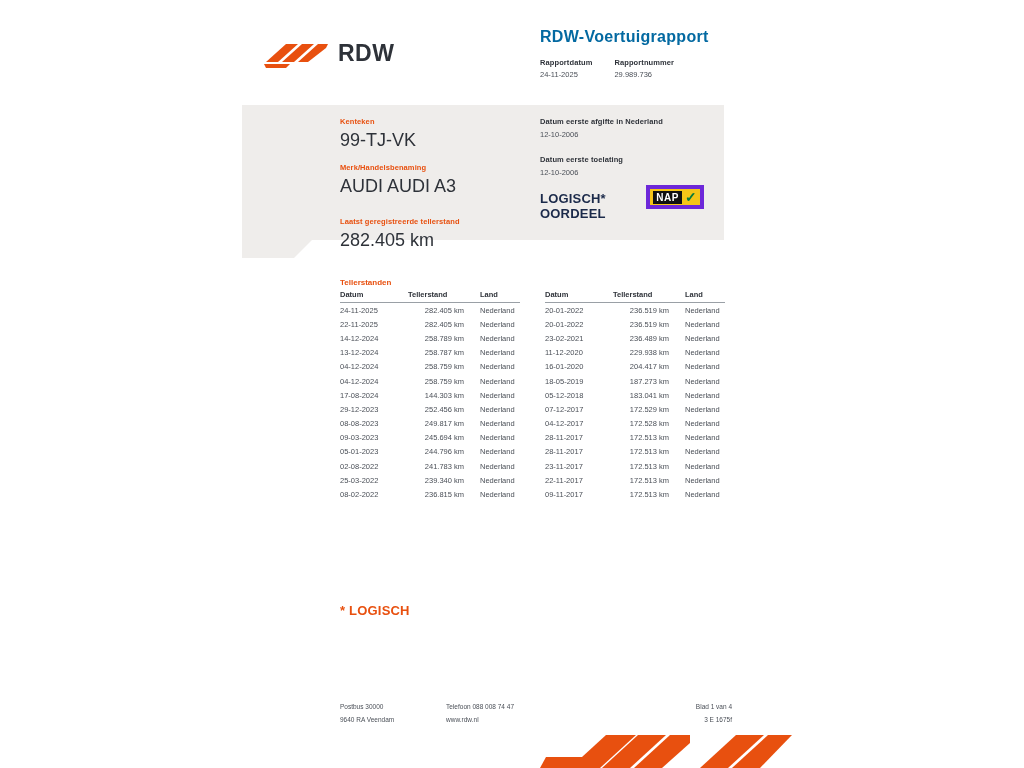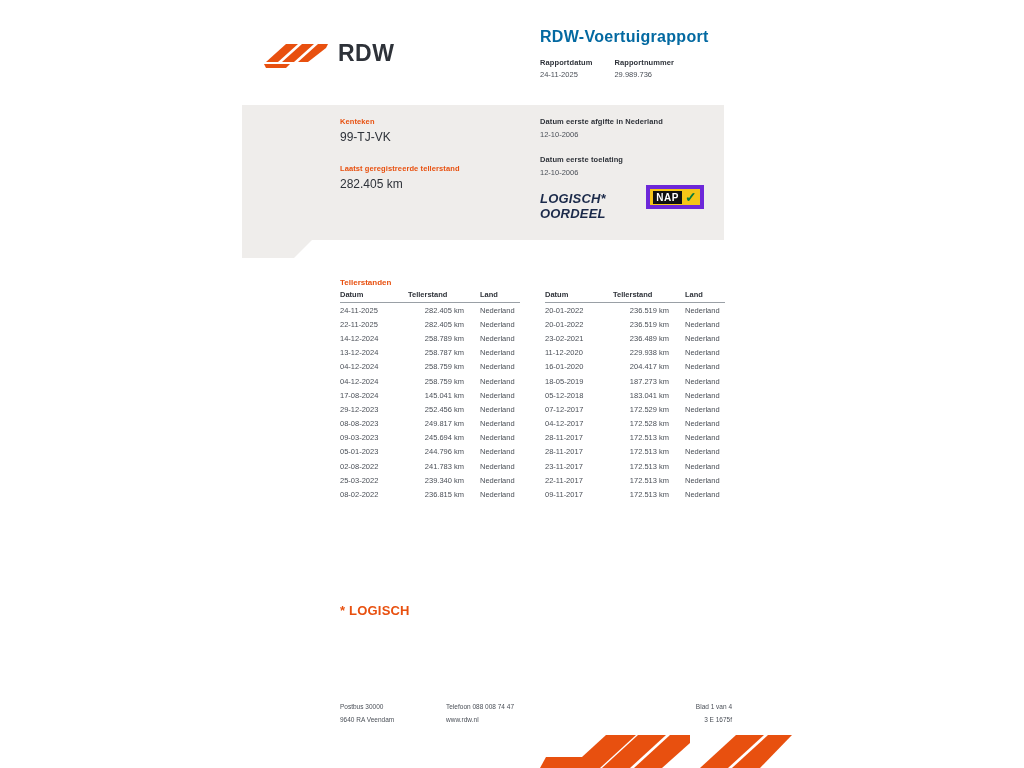--- a/index.html
+++ b/index.html
@@ -98,39 +98,38 @@
     color: #e8500f;
     letter-spacing: 0.1px;
   }
   .fld-label-dark {
     font-size: 7.5px;
     font-weight: bold;
     color: #2e3239;
     letter-spacing: 0.1px;
   }
   .fld-big {
-    font-size: 12px;
+    font-size: 18px;
     color: #2e3239;
     margin-top: 4px;
   }
   .fld-small {
     font-size: 7.5px;
     color: #4a4f57;
     margin-top: 4px;
   }
   .col-left  { position: absolute; left: 98px; top: 12px; width: 190px; }
   .col-right { position: absolute; left: 298px; top: 12px; width: 180px; }
 
   .blk { margin-bottom: 12px; }
 
   .oordeel {
     position: absolute;
     left: 298px;
     top: 86px;
-    font-style: italic;
   }
   .oordeel-text {
     font-size: 13px;
     font-weight: bold;
     color: #1b2a4a;
     line-height: 15px;
     letter-spacing: 0.2px;
   }
   .nap-badge {
     position: absolute;
@@ -274,20 +273,24 @@
       </div>
     </div>
   </div>
 
   <div class="summary">
     <div class="col-left">
       <div class="blk">
         <div class="fld-label">Kenteken</div>
         <div class="fld-big">99-TJ-VK</div>
       </div>
+      <div class="blk">
+        <div class="fld-label">Merk/Handelsbenaming</div>
+        <div class="fld-big">AUDI AUDI A3</div>
+      </div>
       <div class="blk" style="margin-top:20px">
         <div class="fld-label">Laatst geregistreerde tellerstand</div>
         <div class="fld-big">282.405 km</div>
       </div>
     </div>
 
     <div class="col-right">
       <div class="blk">
         <div class="fld-label-dark">Datum eerste afgifte in Nederland</div>
         <div class="fld-small">12-10-2006</div>
@@ -347,21 +350,21 @@
             <td class="c2">258.759 km</td>
             <td class="c3">Nederland</td>
           </tr>
           <tr>
             <td class="c1">04-12-2024</td>
             <td class="c2">258.759 km</td>
             <td class="c3">Nederland</td>
           </tr>
           <tr>
             <td class="c1">17-08-2024</td>
-            <td class="c2">145.041 km</td>
+            <td class="c2">144.303 km</td>
             <td class="c3">Nederland</td>
           </tr>
           <tr>
             <td class="c1">29-12-2023</td>
             <td class="c2">252.456 km</td>
             <td class="c3">Nederland</td>
           </tr>
           <tr>
             <td class="c1">08-08-2023</td>
             <td class="c2">249.817 km</td>

